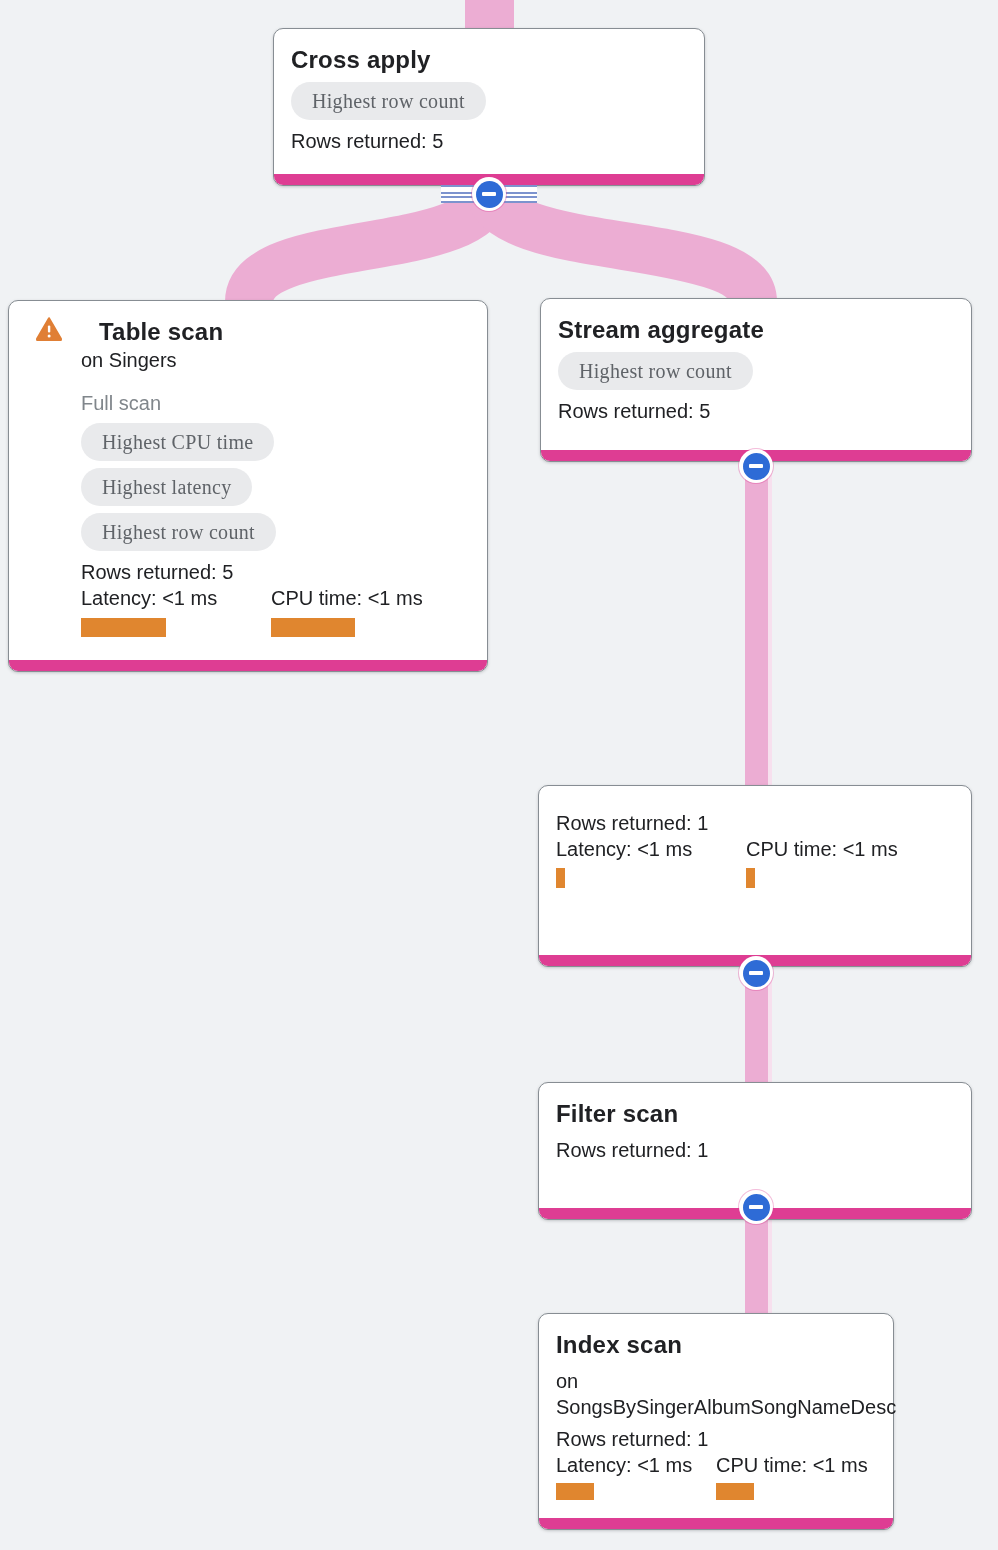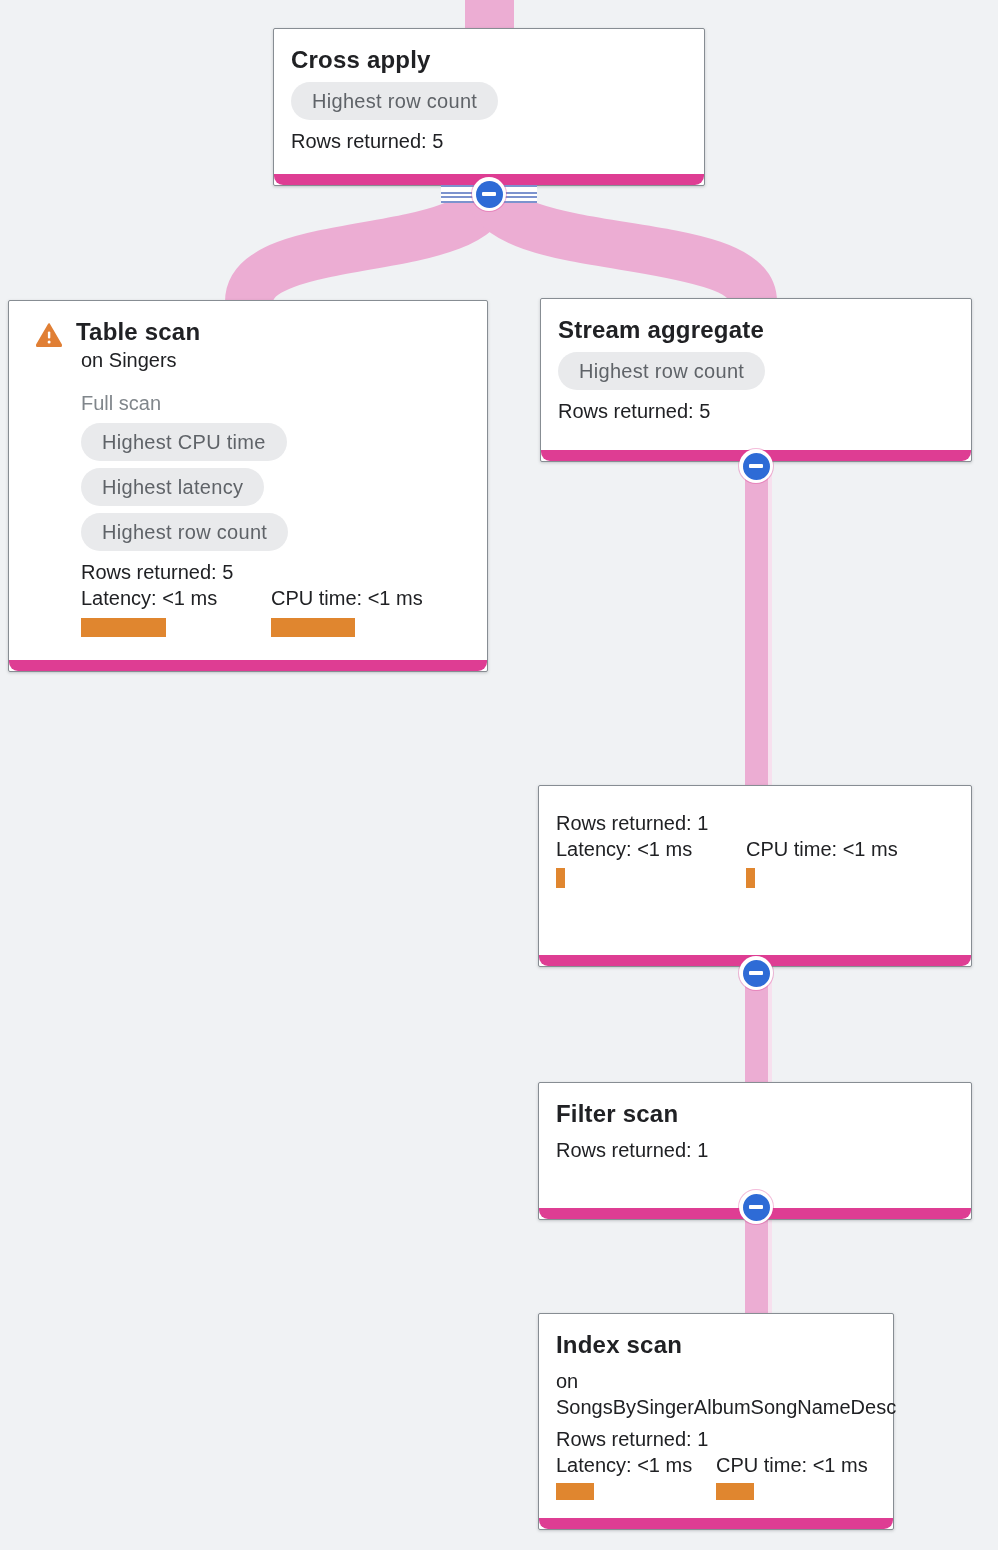--- a/index.html
+++ b/index.html
@@ -28,41 +28,41 @@
   }
   svg.edges{position:absolute;left:0;top:0;z-index:1}
   .edge-stroke{fill:none;stroke:var(--edge);stroke-width:48px}
   .edge-fill{fill:var(--edge)}
   .edge-fill-light{fill:var(--edge-light)}
 
   .card{
     position:absolute;
     background:#fff;
     border:1px solid var(--border);
-    border-radius:2px;
+    border-radius:10px;
     box-shadow:0 1px 3px rgba(60,64,67,.25);
     z-index:2;
   }
   .card-footer{
     position:absolute;left:0;right:0;bottom:0;height:11px;
     background:var(--footer);
     border-radius:0 0 9px 9px;
   }
   .card-body{padding:16px 17px}
-  .title-row{display:flex;align-items:flex-end;gap:14px;line-height:30px}
+  .title-row{display:flex;align-items:flex-start;gap:37px;line-height:30px}
   .node-title{font-size:24px;font-weight:600;letter-spacing:.2px;color:var(--text);line-height:30px}
   .node-sub{font-size:20px;color:var(--text);line-height:26px;}
   .node-sub.tight{margin-top:8px}
   .node-note{font-size:20px;color:var(--text-gray);line-height:26px;margin-top:17px}
   .pills{margin-top:4px}
   .pill-line{margin-top:7px}
   .pill{
     display:inline-block;background:var(--pill-bg);color:var(--pill-text);
     font-size:20px;line-height:24px;letter-spacing:.3px;
-    padding:7px 21px;border-radius:20px;
+    padding:7px 21px;border-radius:20px;font-family:Liberation Serif, serif;
   }
   .rows-returned{font-size:20px;color:var(--text);line-height:26px;margin-top:8px}
   .metrics{display:flex;}
   .metric{width:190px}
   .metric-label{font-size:20px;color:var(--text);line-height:26px}
   .bar{background:var(--bar);margin-top:6px}
   .bar.h17{height:17px;margin-top:5px}
   .bar.h19{height:19px;margin-top:7px}
   .bar.h20{height:20px}
   .indent{margin-left:45px}

